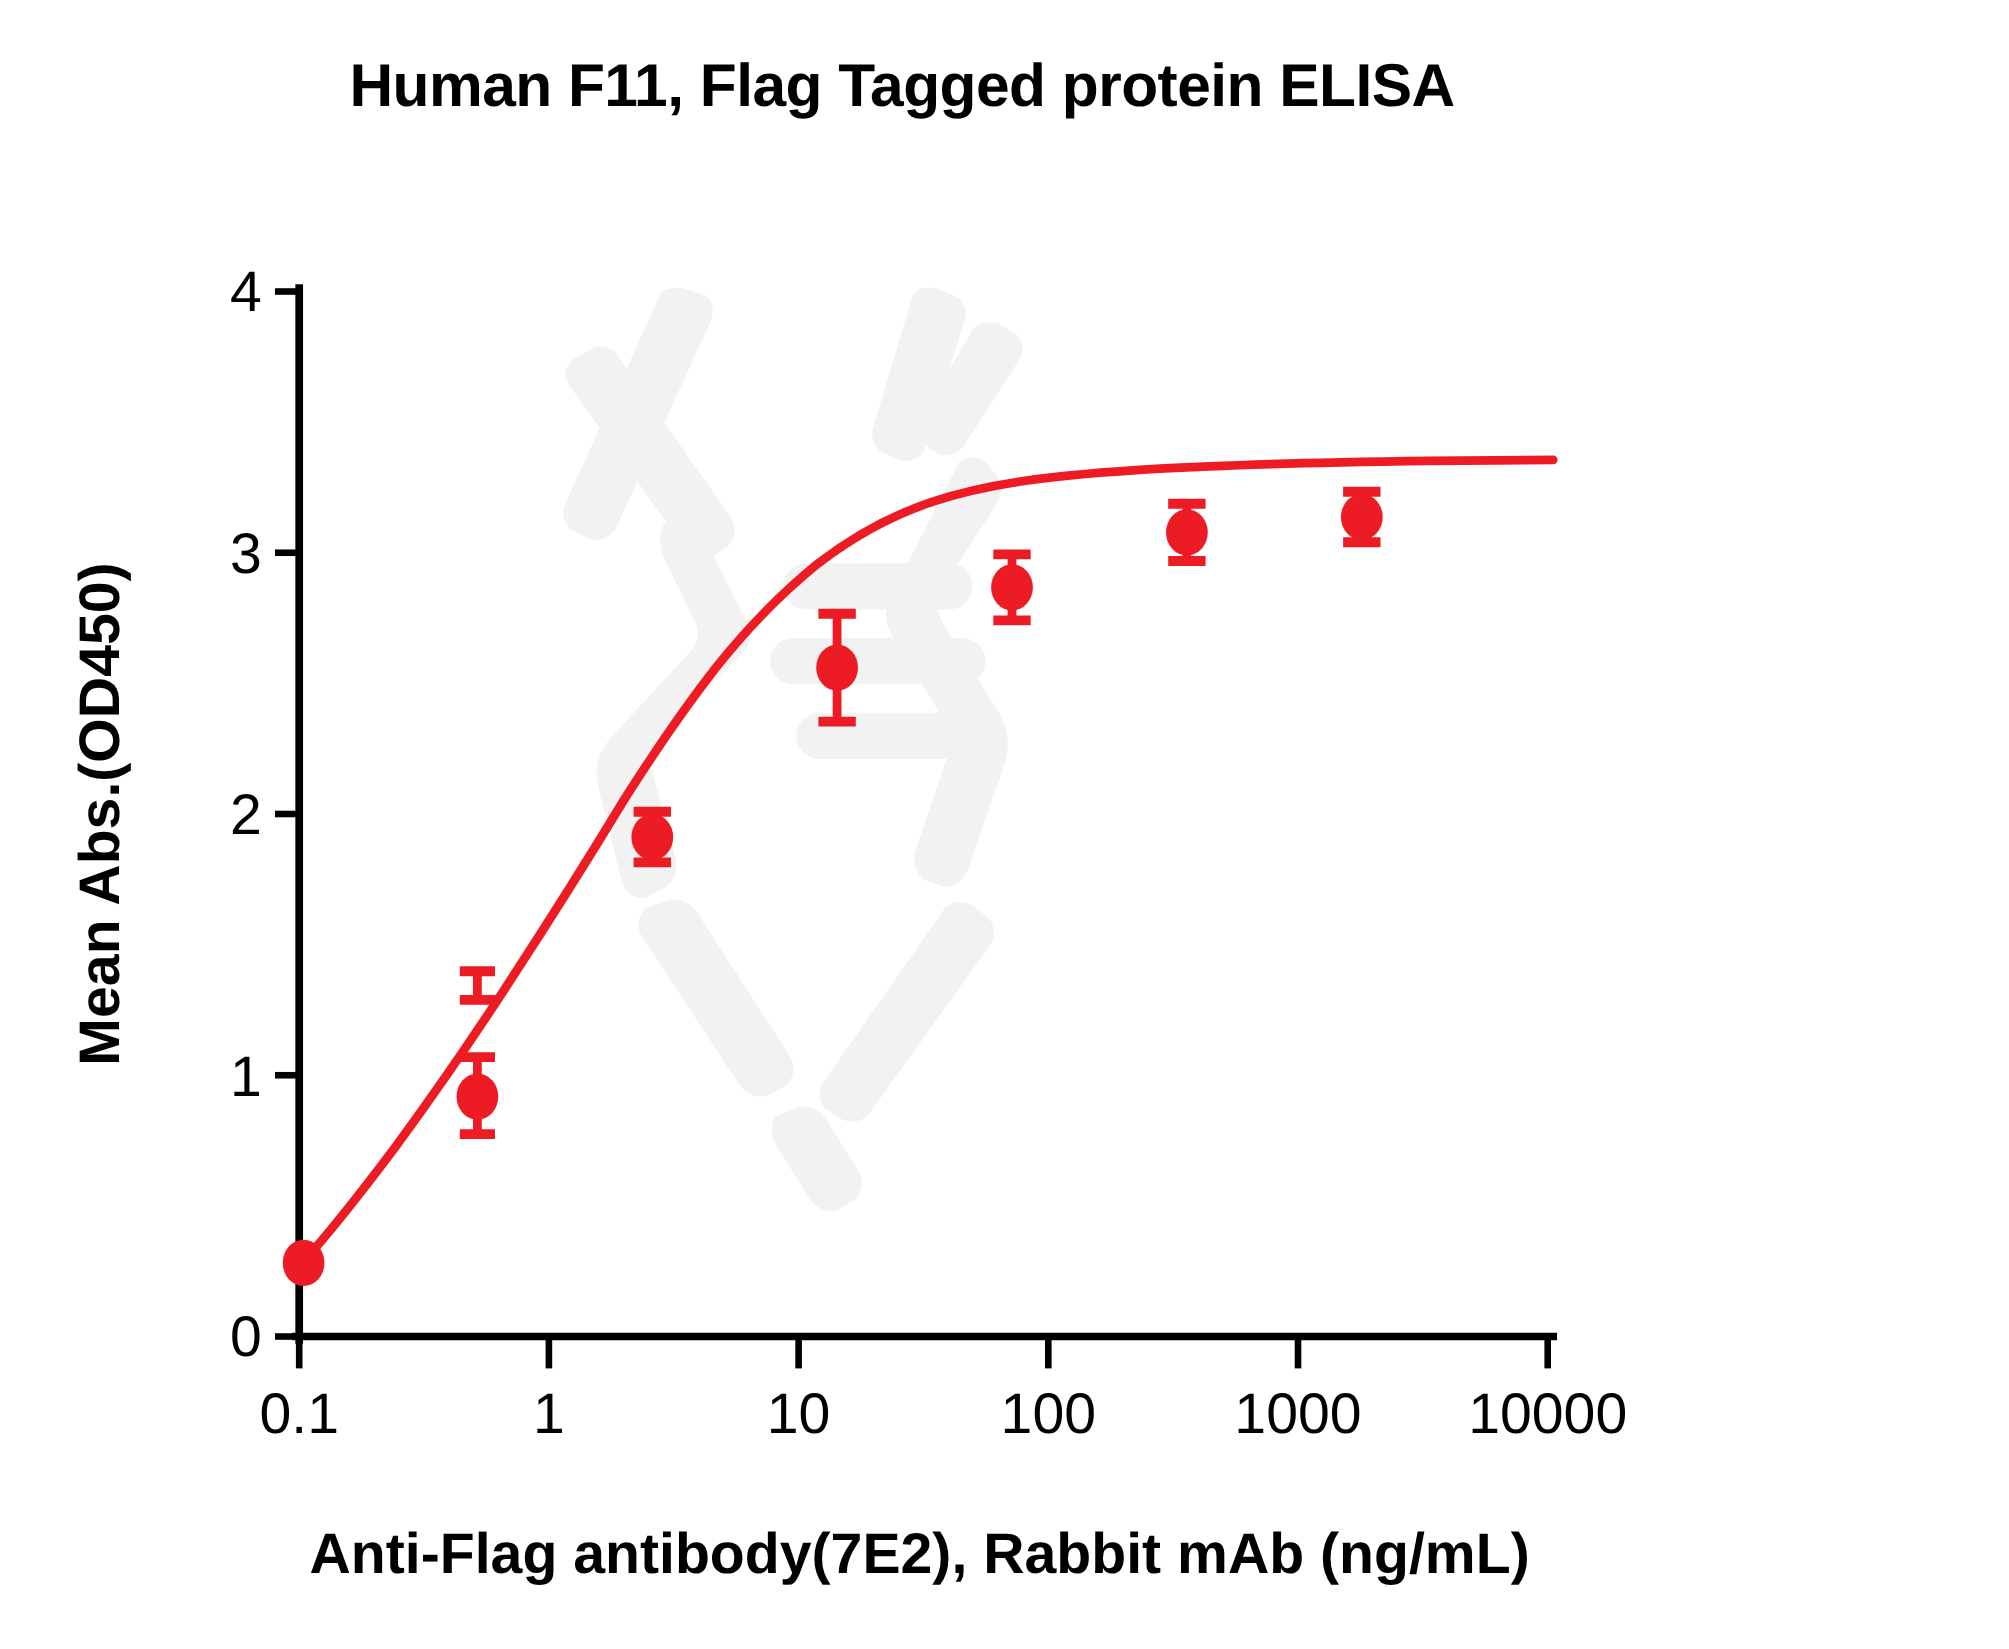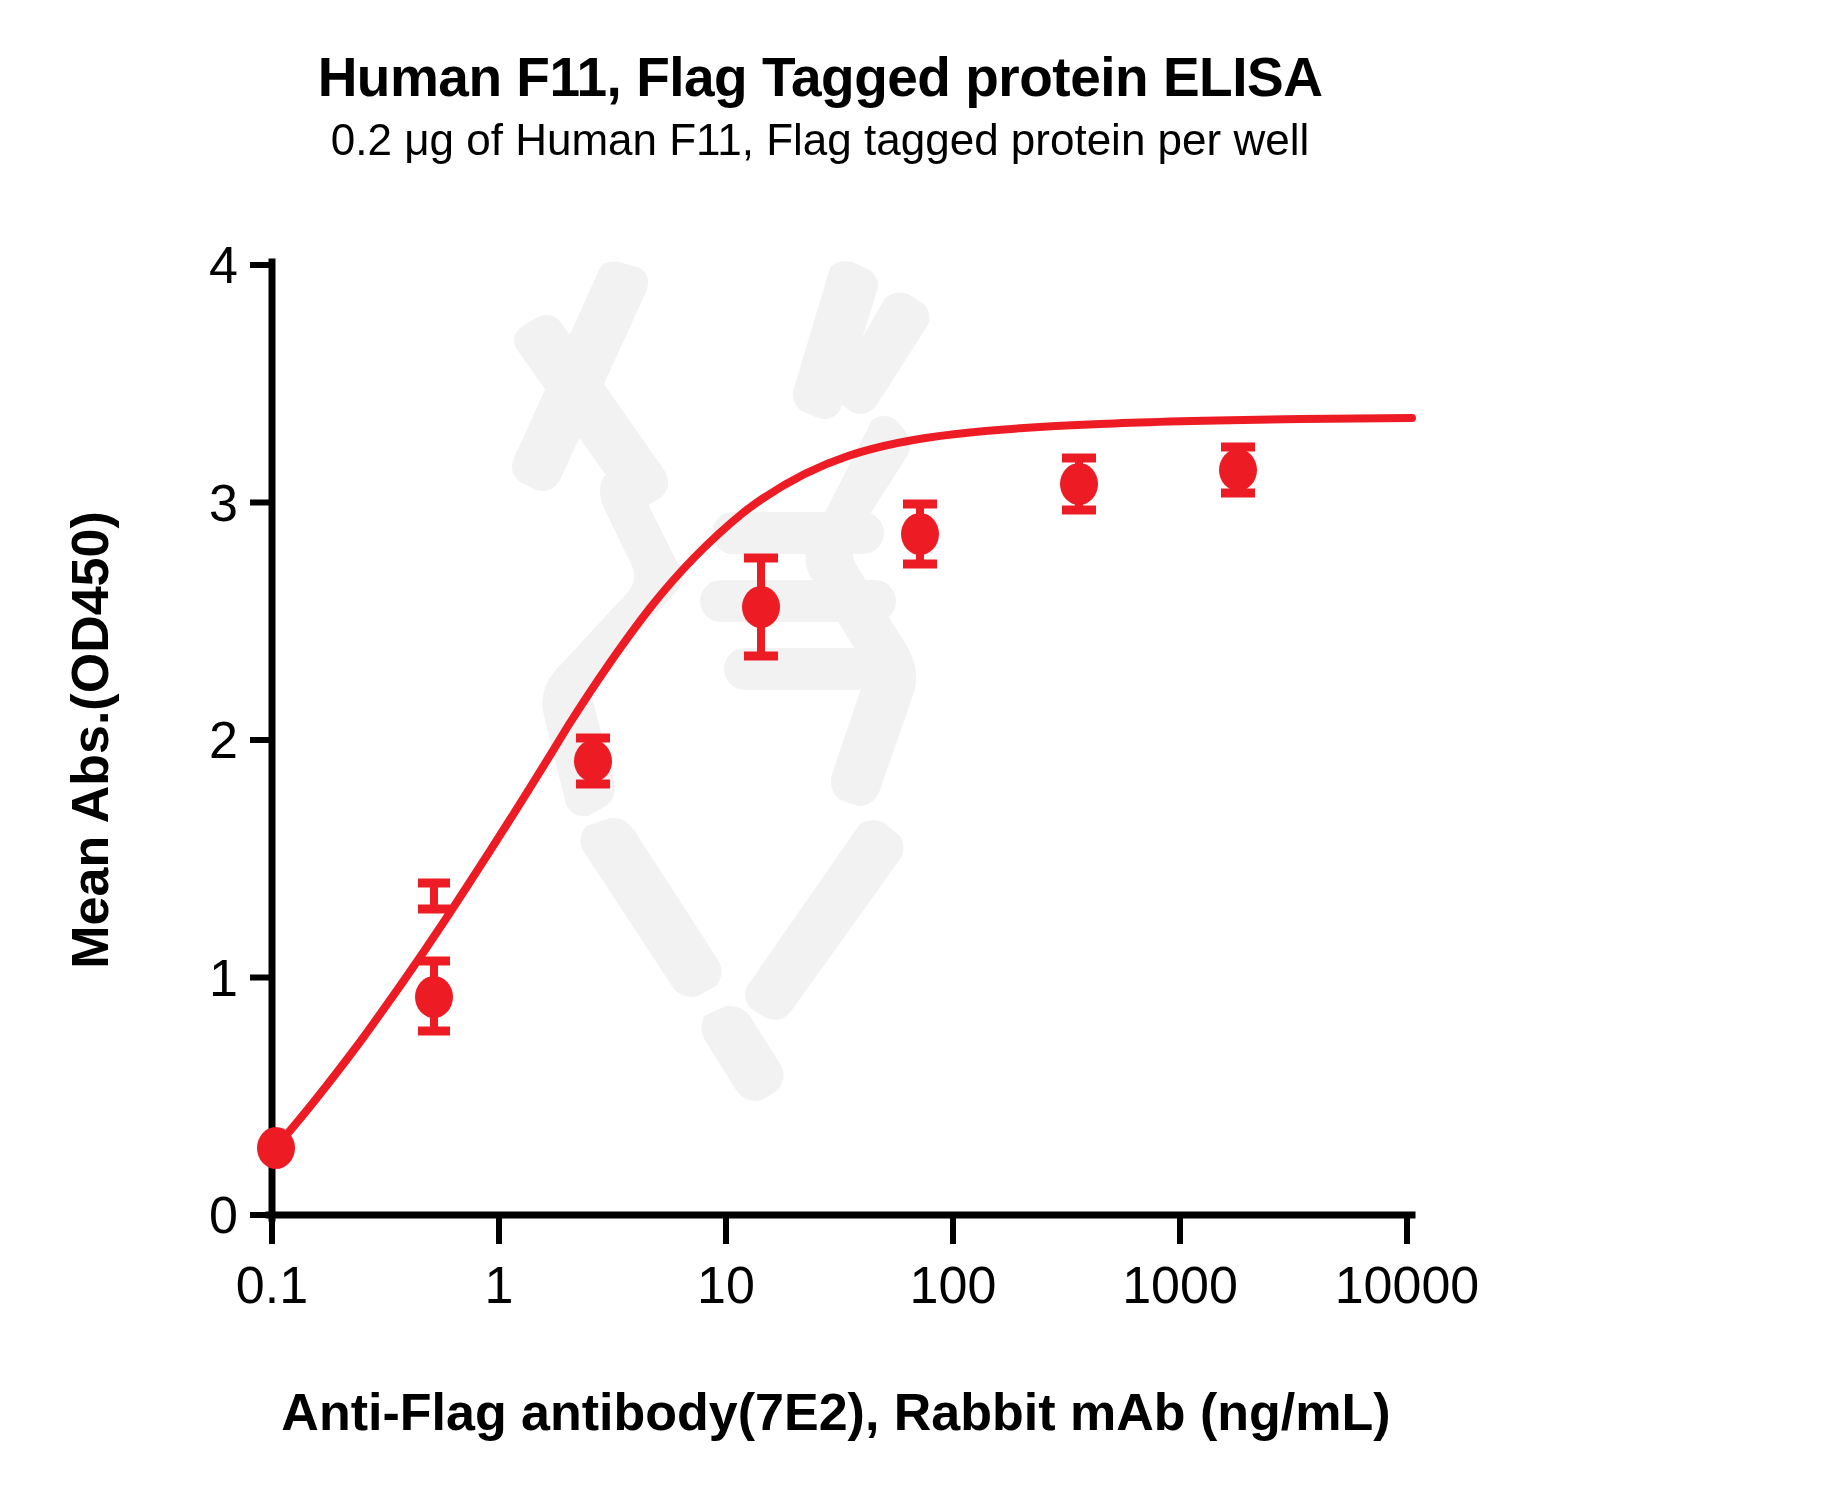--- a/index.html
+++ b/index.html
@@ -107,21 +107,20 @@
     fill: #f2f2f2;
   }
 </style>
 </head>
 <body>
 
 <div id="page">
 
   <div id="title-block">
     <div id="chart-title">Human F11, Flag Tagged protein ELISA</div>
-    <div id="chart-subtitle">0.2 μg of Human F11, Flag tagged protein per well</div>
   </div>
 
   <div id="plot-wrap">
     <svg class="plot" viewBox="0 0 1826 1499" xmlns="http://www.w3.org/2000/svg">
 
       <g class="watermark-shape">
 
         <path d="M 600 268 Q 604 260 620 262 L 640 268 Q 652 276 646 292 L 560 480 Q 552 494 536 490 L 520 482 Q 508 472 514 458 Z"></path>
 
         <path d="M 830 268 Q 836 259 852 262 L 870 270 Q 882 280 876 294 L 840 410 Q 832 422 818 418 L 800 410 Q 790 400 794 388 Z"></path>

